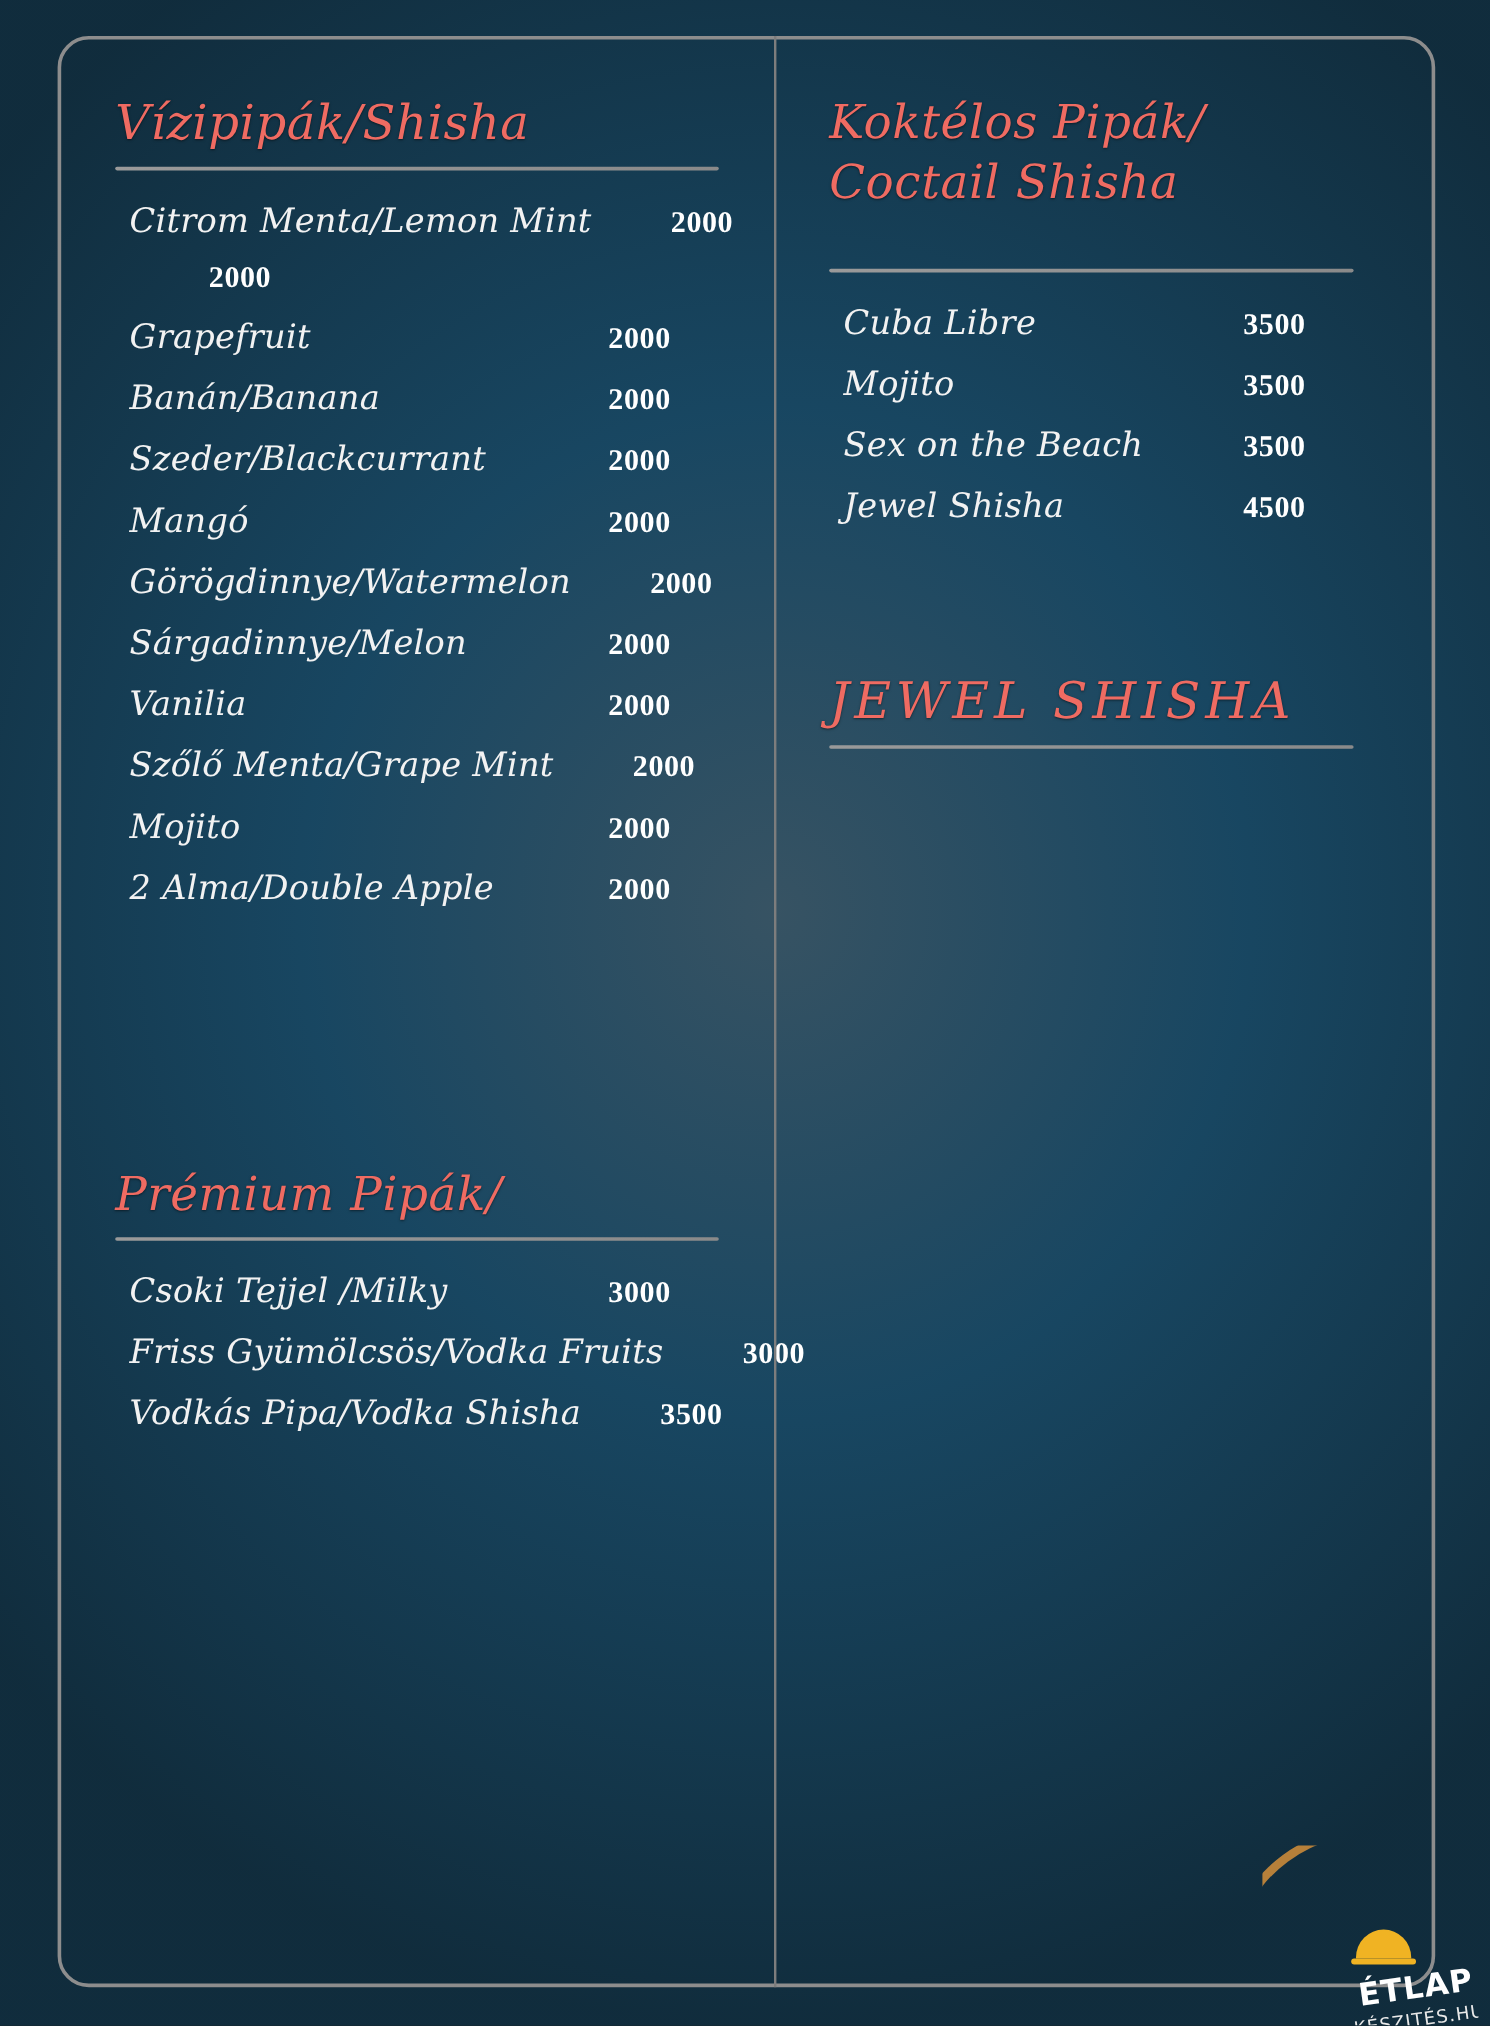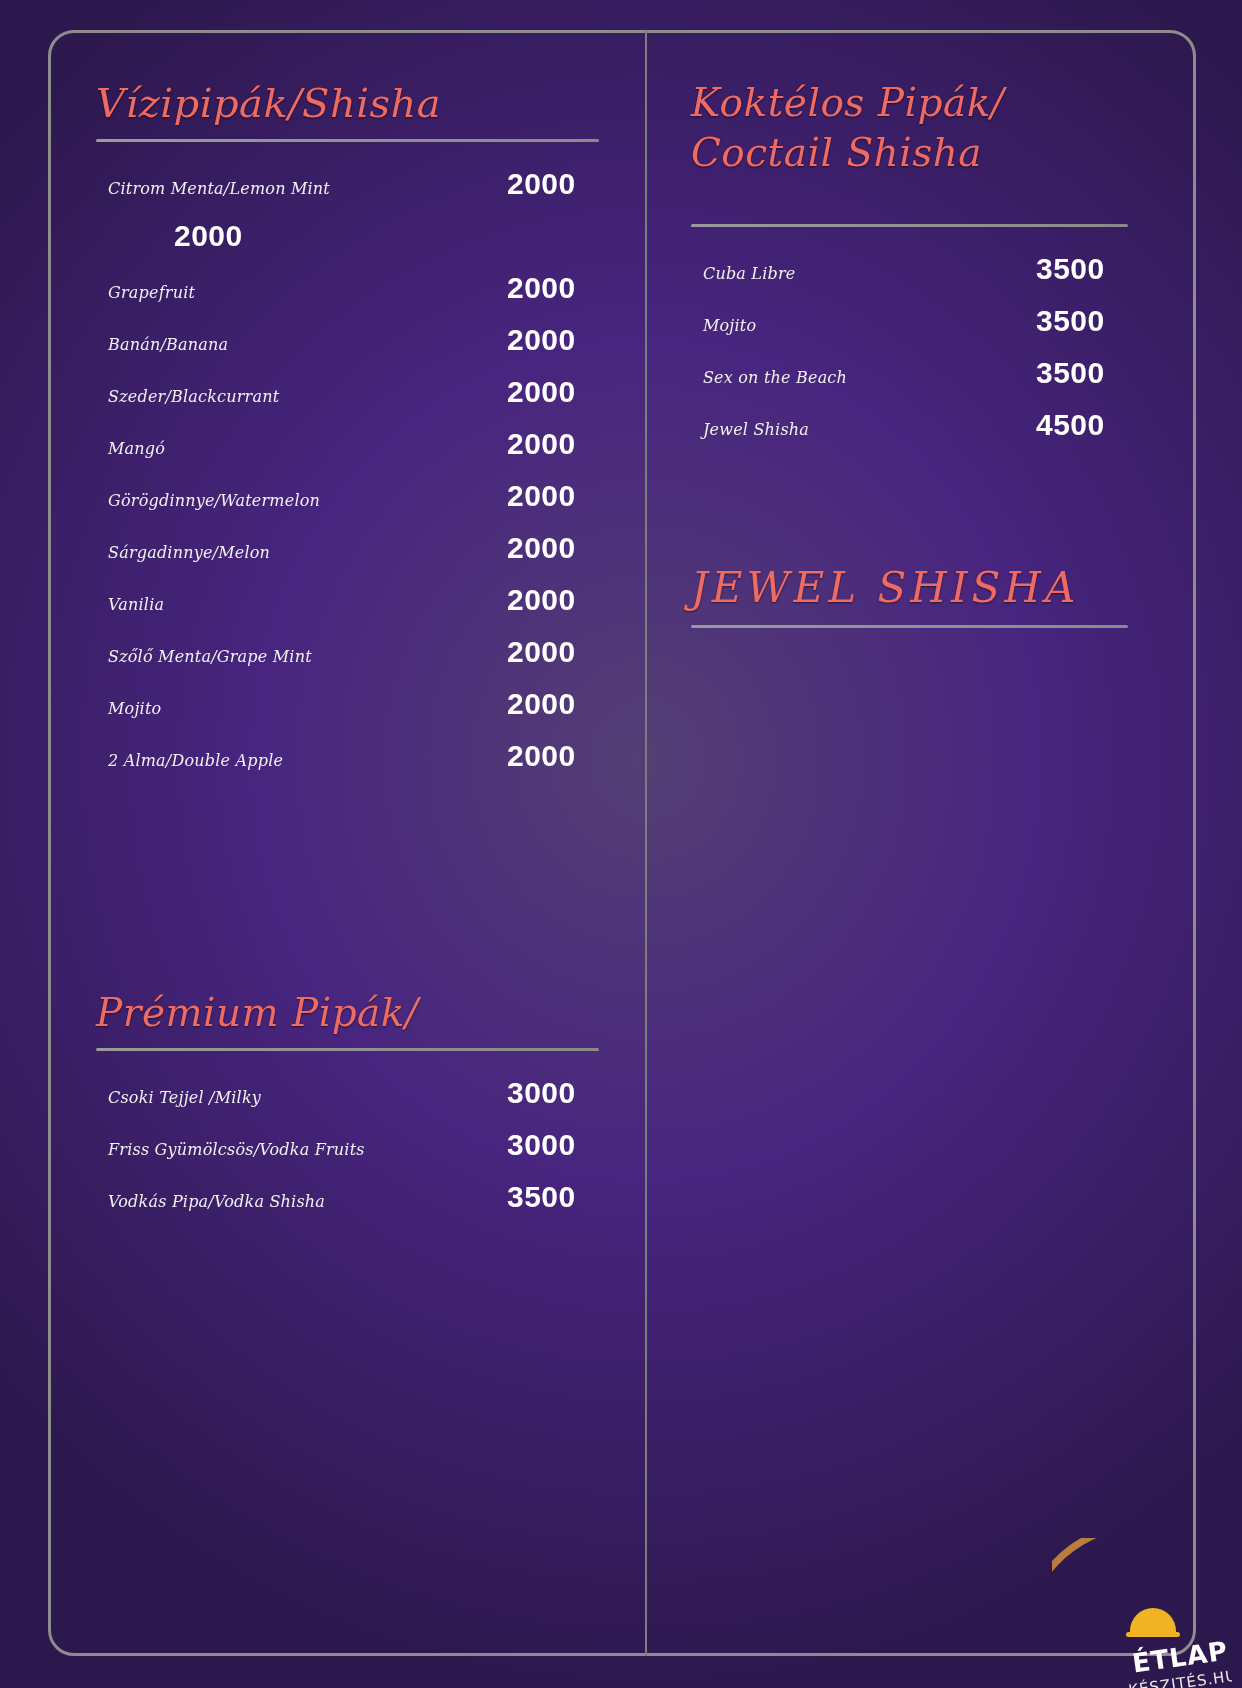--- a/index.html
+++ b/index.html
@@ -11,21 +11,21 @@
     width: 1242px;
     height: 1688px;
     overflow: hidden;
     font-family: "DejaVu Serif", serif;
   }
 
   .page {
     position: relative;
     width: 1242px;
     height: 1688px;
-    background: #4c1d95;
+    background: #0c4a6e;
     box-sizing: border-box;
     padding: 22px 24px 22px 22px;
   }
 
   
   .page::before {
     content: "";
     position: absolute;
     inset: 0;
     background: radial-gradient(ellipse 70% 55% at 52% 45%, rgba(90,90,90,0.55) 0%, rgba(60,60,60,0.25) 45%, rgba(20,20,20,0.55) 100%);
@@ -100,30 +100,30 @@
     display: flex;
     align-items: baseline;
     justify-content: space-between;
     padding: 9px 0 9px 12px;
   }
 
   .item-name {
     color: #f2f2f2;
     font-family: "DejaVu Serif", serif;
     font-style: italic;
-    font-size: 16px;
+    font-size: 28px;
     letter-spacing: 0.2px;
     white-space: nowrap;
   }
 
   .item-price {
     color: #ffffff;
-    font-family: Liberation Sans, sans-serif;
+    font-family: Liberation Serif, serif;
     font-weight: bold;
-    font-size: 30px;
+    font-size: 25px;
     letter-spacing: 0.5px;
     margin-left: 18px;
   }
 
   
   .col-left .item-price { min-width: 92px; text-align: left; padding-left: 48px; }
   .col-right .item-price { min-width: 92px; text-align: left; padding-left: 58px; }
 
   .spacer-premium { height: 206px; }
 

